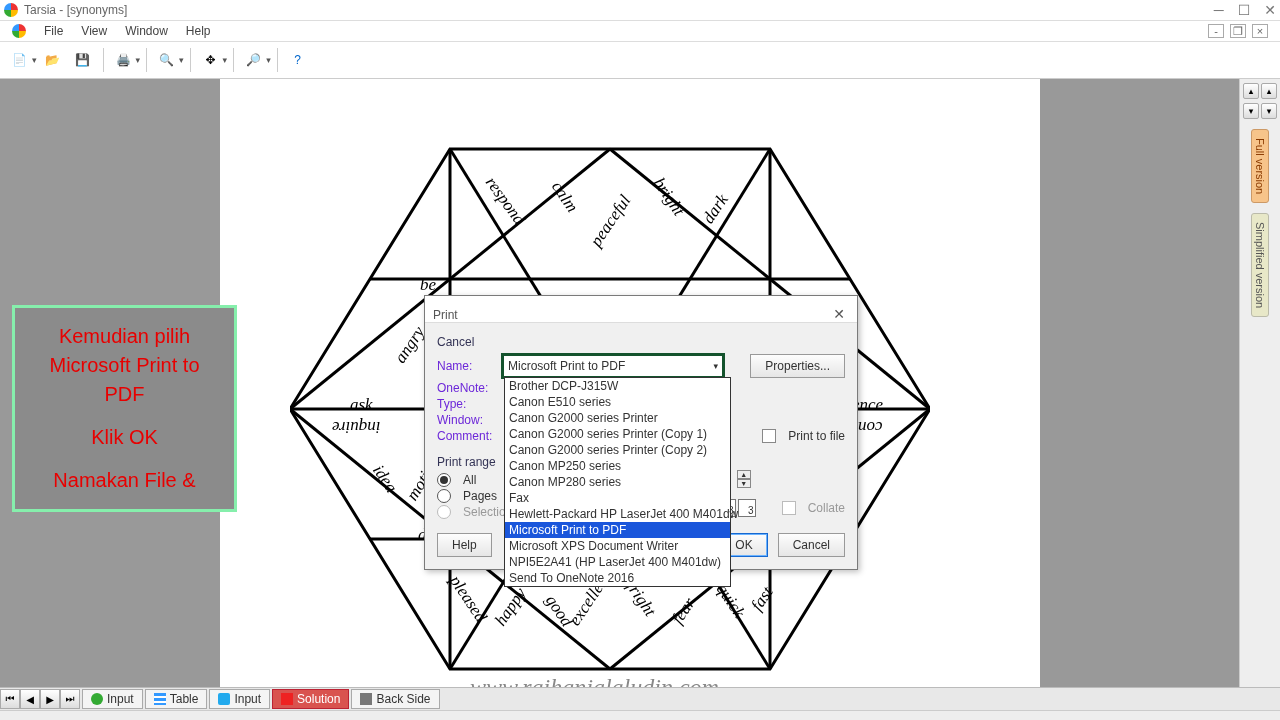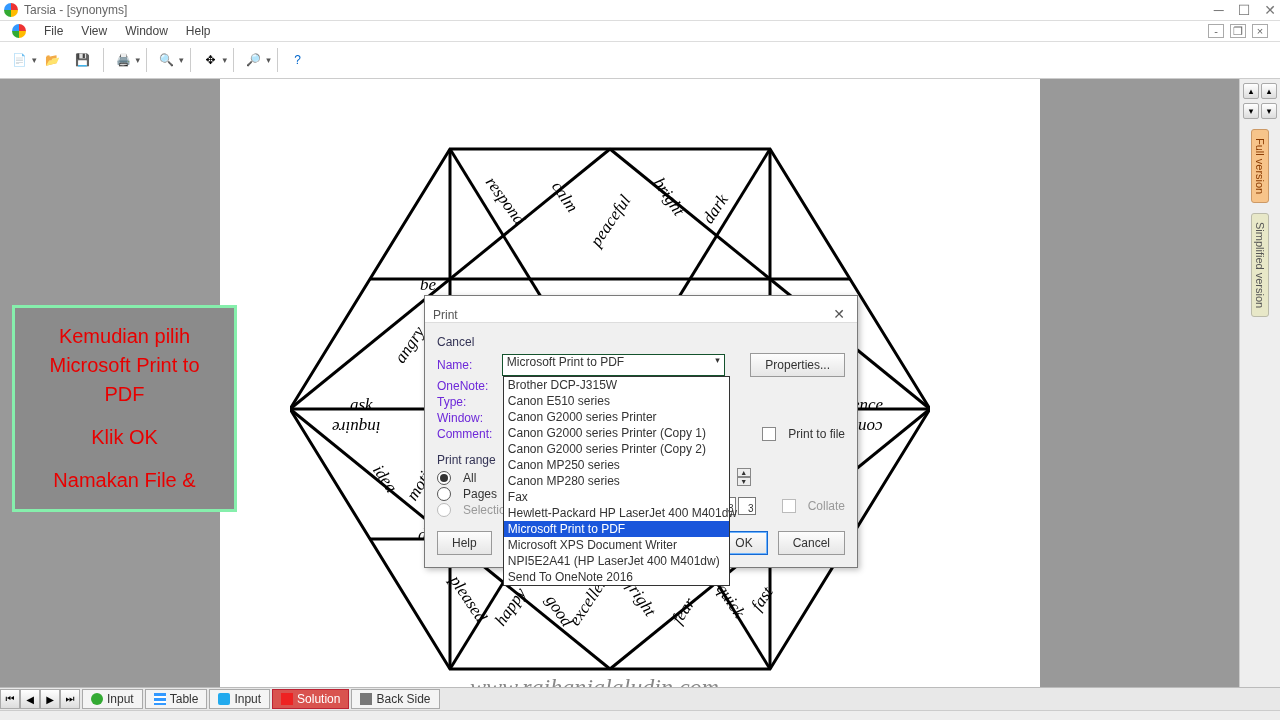--- a/index.html
+++ b/index.html
@@ -30,21 +30,21 @@
   .hexwrap{position:absolute;left:70px;top:60px;width:640px;height:540px}
   .watermark{position:absolute;left:250px;top:595px;font-family:"Brush Script MT",cursive;font-size:24px;font-style:italic;color:#888}
   
   .dialog{position:absolute;left:424px;top:216px;width:432px;background:#f0f0f0;border:1px solid #7a7a7a;box-shadow:2px 2px 6px rgba(0,0,0,.25)}
   .dlg-title{height:26px;display:flex;align-items:flex-end;padding:0 8px;color:#555;background:#fff;border-bottom:1px solid #ddd}
   .dlg-title .x{margin-left:auto;font-size:14px;color:#555;width:20px;text-align:center}
   .dlg-body{padding:8px 12px 12px;font-size:12px;color:#333}
   .grp-label{color:#335;padding:4px 0 2px}
   .row{display:flex;align-items:center;gap:8px;margin:2px 0}
   .lab{width:60px;color:#6d28d9}
-  .combo{position:relative;width:225px;height:20px;border:1px solid #14532d;background:#fff;display:flex;padding:0 4px}
+  .combo{position:relative;width:225px;height:20px;border:3px solid #14532d;background:#fff;display:flex;align-items:center;padding:0 4px}
   .combo .arrow{margin-left:auto;font-size:9px;color:#333}
   .dropdown{position:absolute;left:0;top:21px;width:225px;background:#fff;border:1px solid #333;z-index:5}
   .dropdown div{padding:1px 4px;white-space:nowrap;font-size:12px}
   .dropdown .sel{background:#1a56db;color:#fff}
   .btn{height:22px;border:1px solid #999;background:linear-gradient(#fdfdfd,#e6e6e6);padding:0 14px;display:inline-flex;align-items:center}
   .btn.primary{border:1px solid #1668d0;box-shadow:inset 0 0 0 1px #6bb3ff}
   .chk{width:12px;height:12px;border:1px solid #888;background:#fff;display:inline-block;margin-right:4px}
   .radio{width:12px;height:12px;border:1px solid #555;border-radius:50%;background:#fff;display:inline-block;margin-right:4px;position:relative}
   .radio.on::after{content:"";position:absolute;inset:2px;border-radius:50%;background:#333}
   .spin{width:30px;height:18px;border:1px solid #888;background:#fff;display:inline-flex;align-items:center;padding:0 3px}

